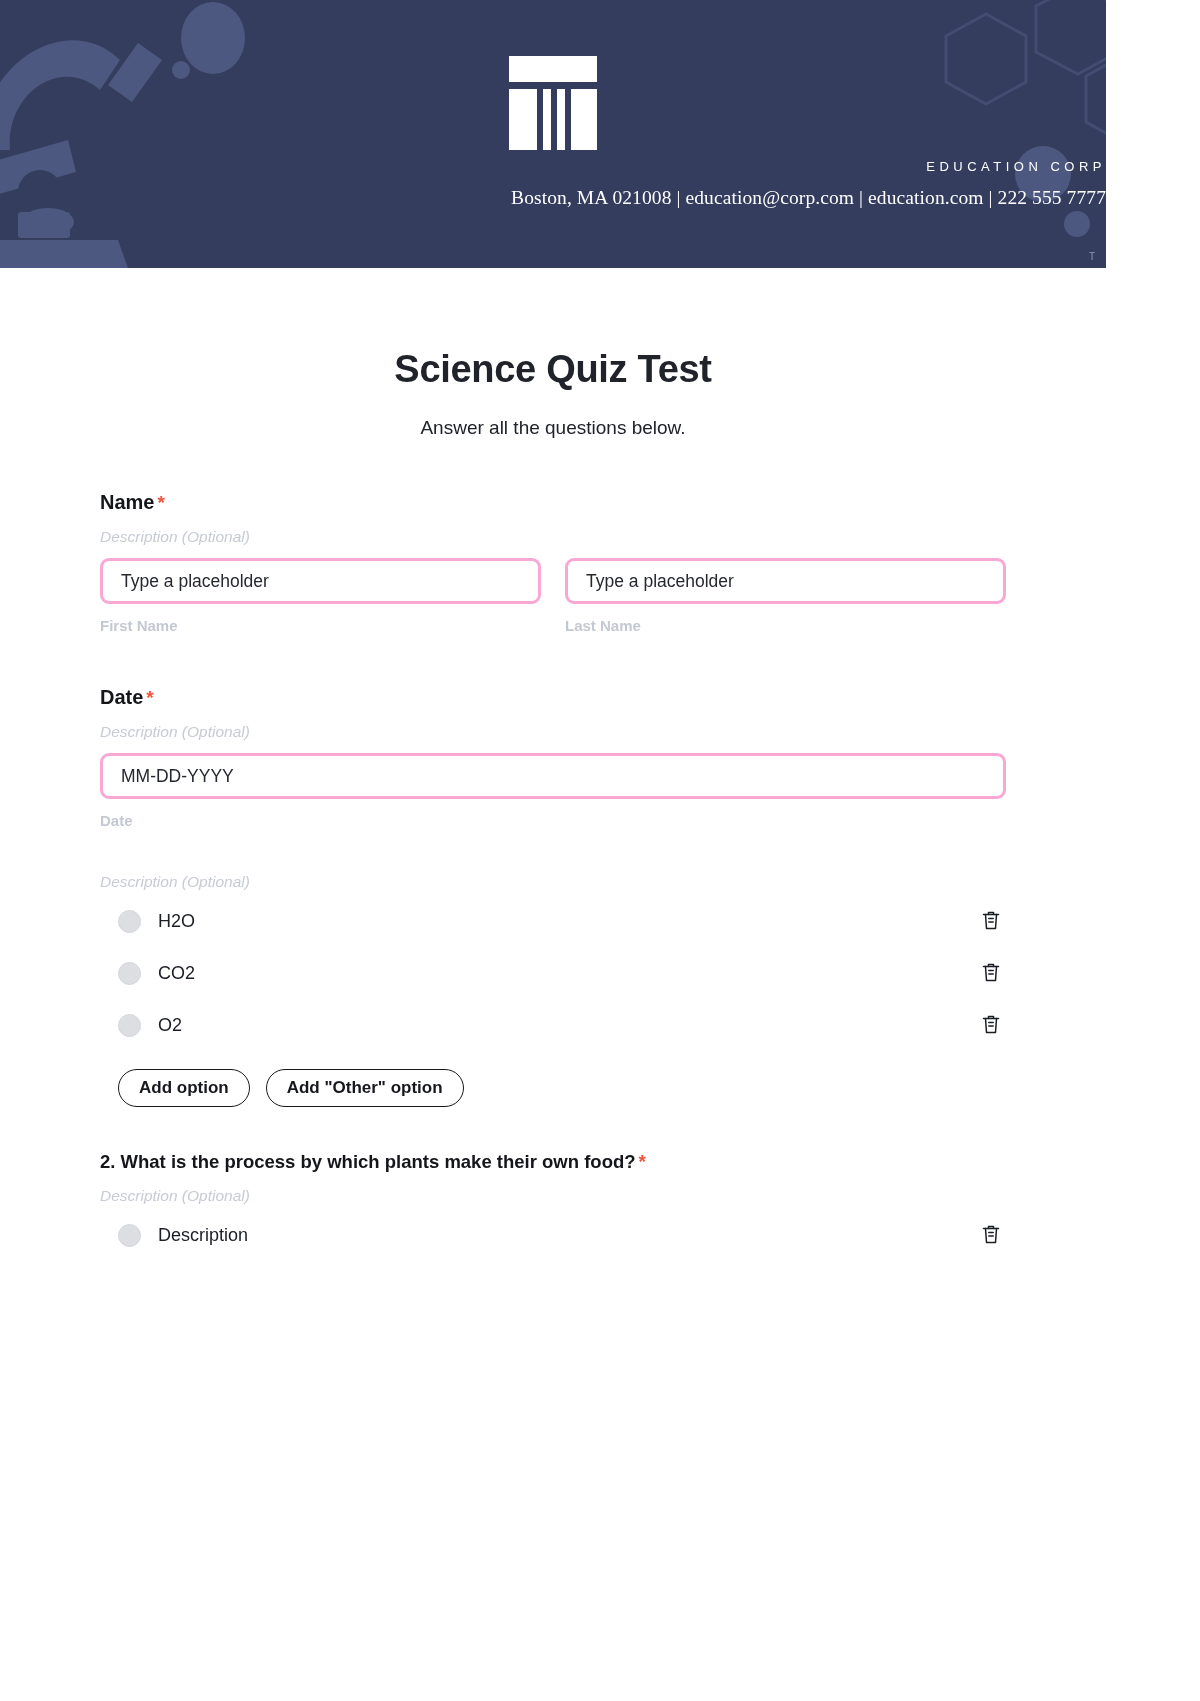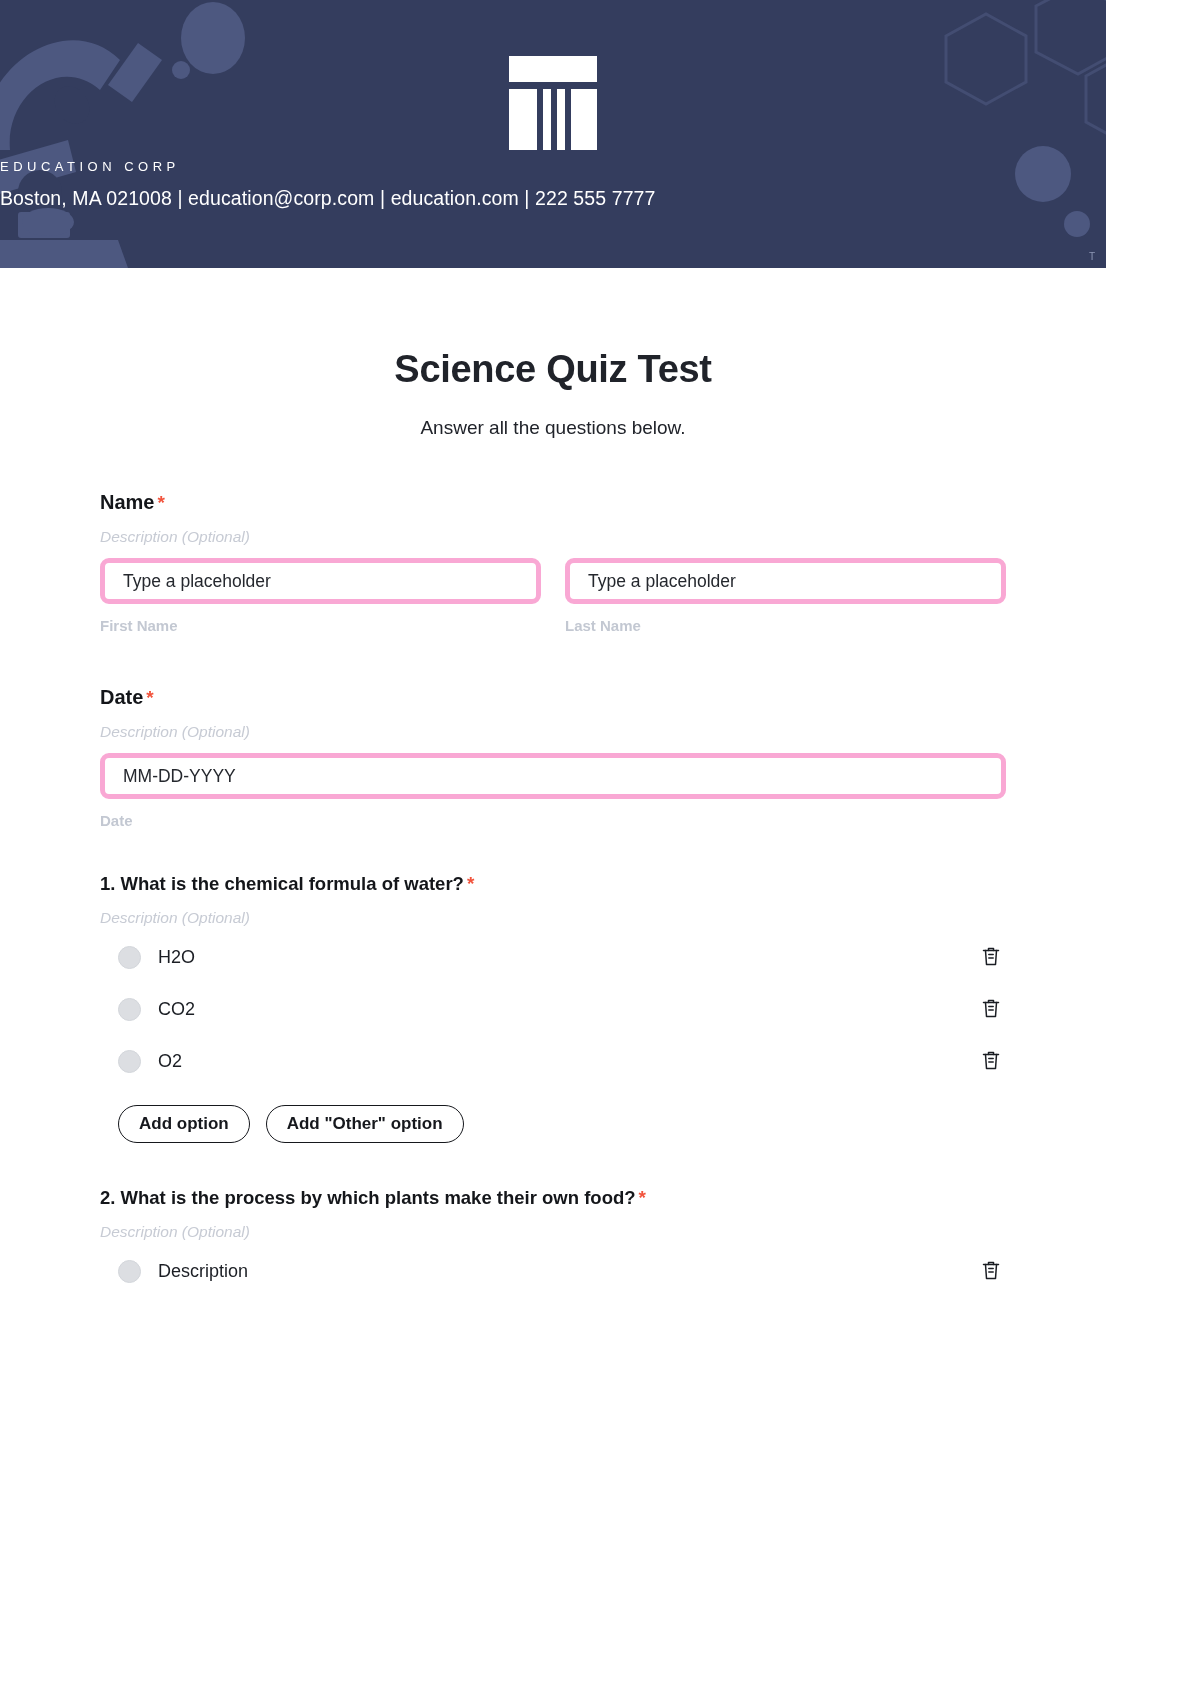--- a/index.html
+++ b/index.html
@@ -20,21 +20,21 @@
     height: 268px;
     background: #343d5e;
     overflow: hidden;
   }
   .banner-deco { position: absolute; inset: 0; pointer-events: none; }
 
   .logo-wrap {
     position: absolute;
     left: 0; right: 0;
     top: 56px;
-    text-align: left;
+    text-align: right;
   }
   .logo-mark {
     width: 88px;
     height: 94px;
     margin: 0 auto;
     position: relative;
   }
   .logo-cap {
     position: absolute;
     left: 0; top: 0;
@@ -58,20 +58,21 @@
     font-size: 13px;
     letter-spacing: 4.5px;
     font-weight: 400;
   }
   .contact-line {
     margin-top: 13px;
     color: #ffffff;
     font-size: 19.5px;
     font-weight: 400;
     letter-spacing: 0.1px;
+    font-family: Liberation Serif, serif;
   }
   .tm-mark {
     position: absolute;
     right: 10px;
     bottom: 6px;
     color: #8d96b4;
     font-size: 10px;
     letter-spacing: 1px;
   }
 
@@ -117,21 +118,21 @@
   }
 
   .input-row {
     display: flex;
     gap: 24px;
     margin-top: 12px;
   }
   .text-input {
     flex: 1;
     height: 46px;
-    border: 5px solid #f9a8d4;
+    border: 3px solid #f9a8d4;
     border-radius: 9px;
     background: #ffffff;
     display: flex;
     align-items: center;
     padding: 0 18px;
     font-size: 17.5px;
     color: #25282e;
   }
   .sub-label {
     font-size: 15px;
@@ -284,23 +285,20 @@
     </div>
     <div class="field-desc">Description (Optional)</div>
     <div class="input-row">
       <div class="text-input">MM-DD-YYYY</div>
     </div>
     <div class="sub-label">Date</div>
   </div>
 
 
   <div class="question-block">
-    <div class="question-title">
-      <span>1. What is the chemical formula of water?</span><span class="req-star">*</span>
-    </div>
     <div class="question-desc">Description (Optional)</div>
 
     <div class="option-row">
       <span class="radio-dot"></span>
       <span class="option-label">H2O</span>
       <span class="trash-btn">
         <svg width="20" height="22" viewBox="0 0 20 22" fill="none" stroke="#1b1e24" stroke-width="1.5" stroke-linecap="round" stroke-linejoin="round">
           <path d="M2.5 4.5h15"></path>
             <path d="M7.5 4.5V2.5h5v2"></path>
           <path d="M4.5 4.5l1 14h9l1-14"></path>

